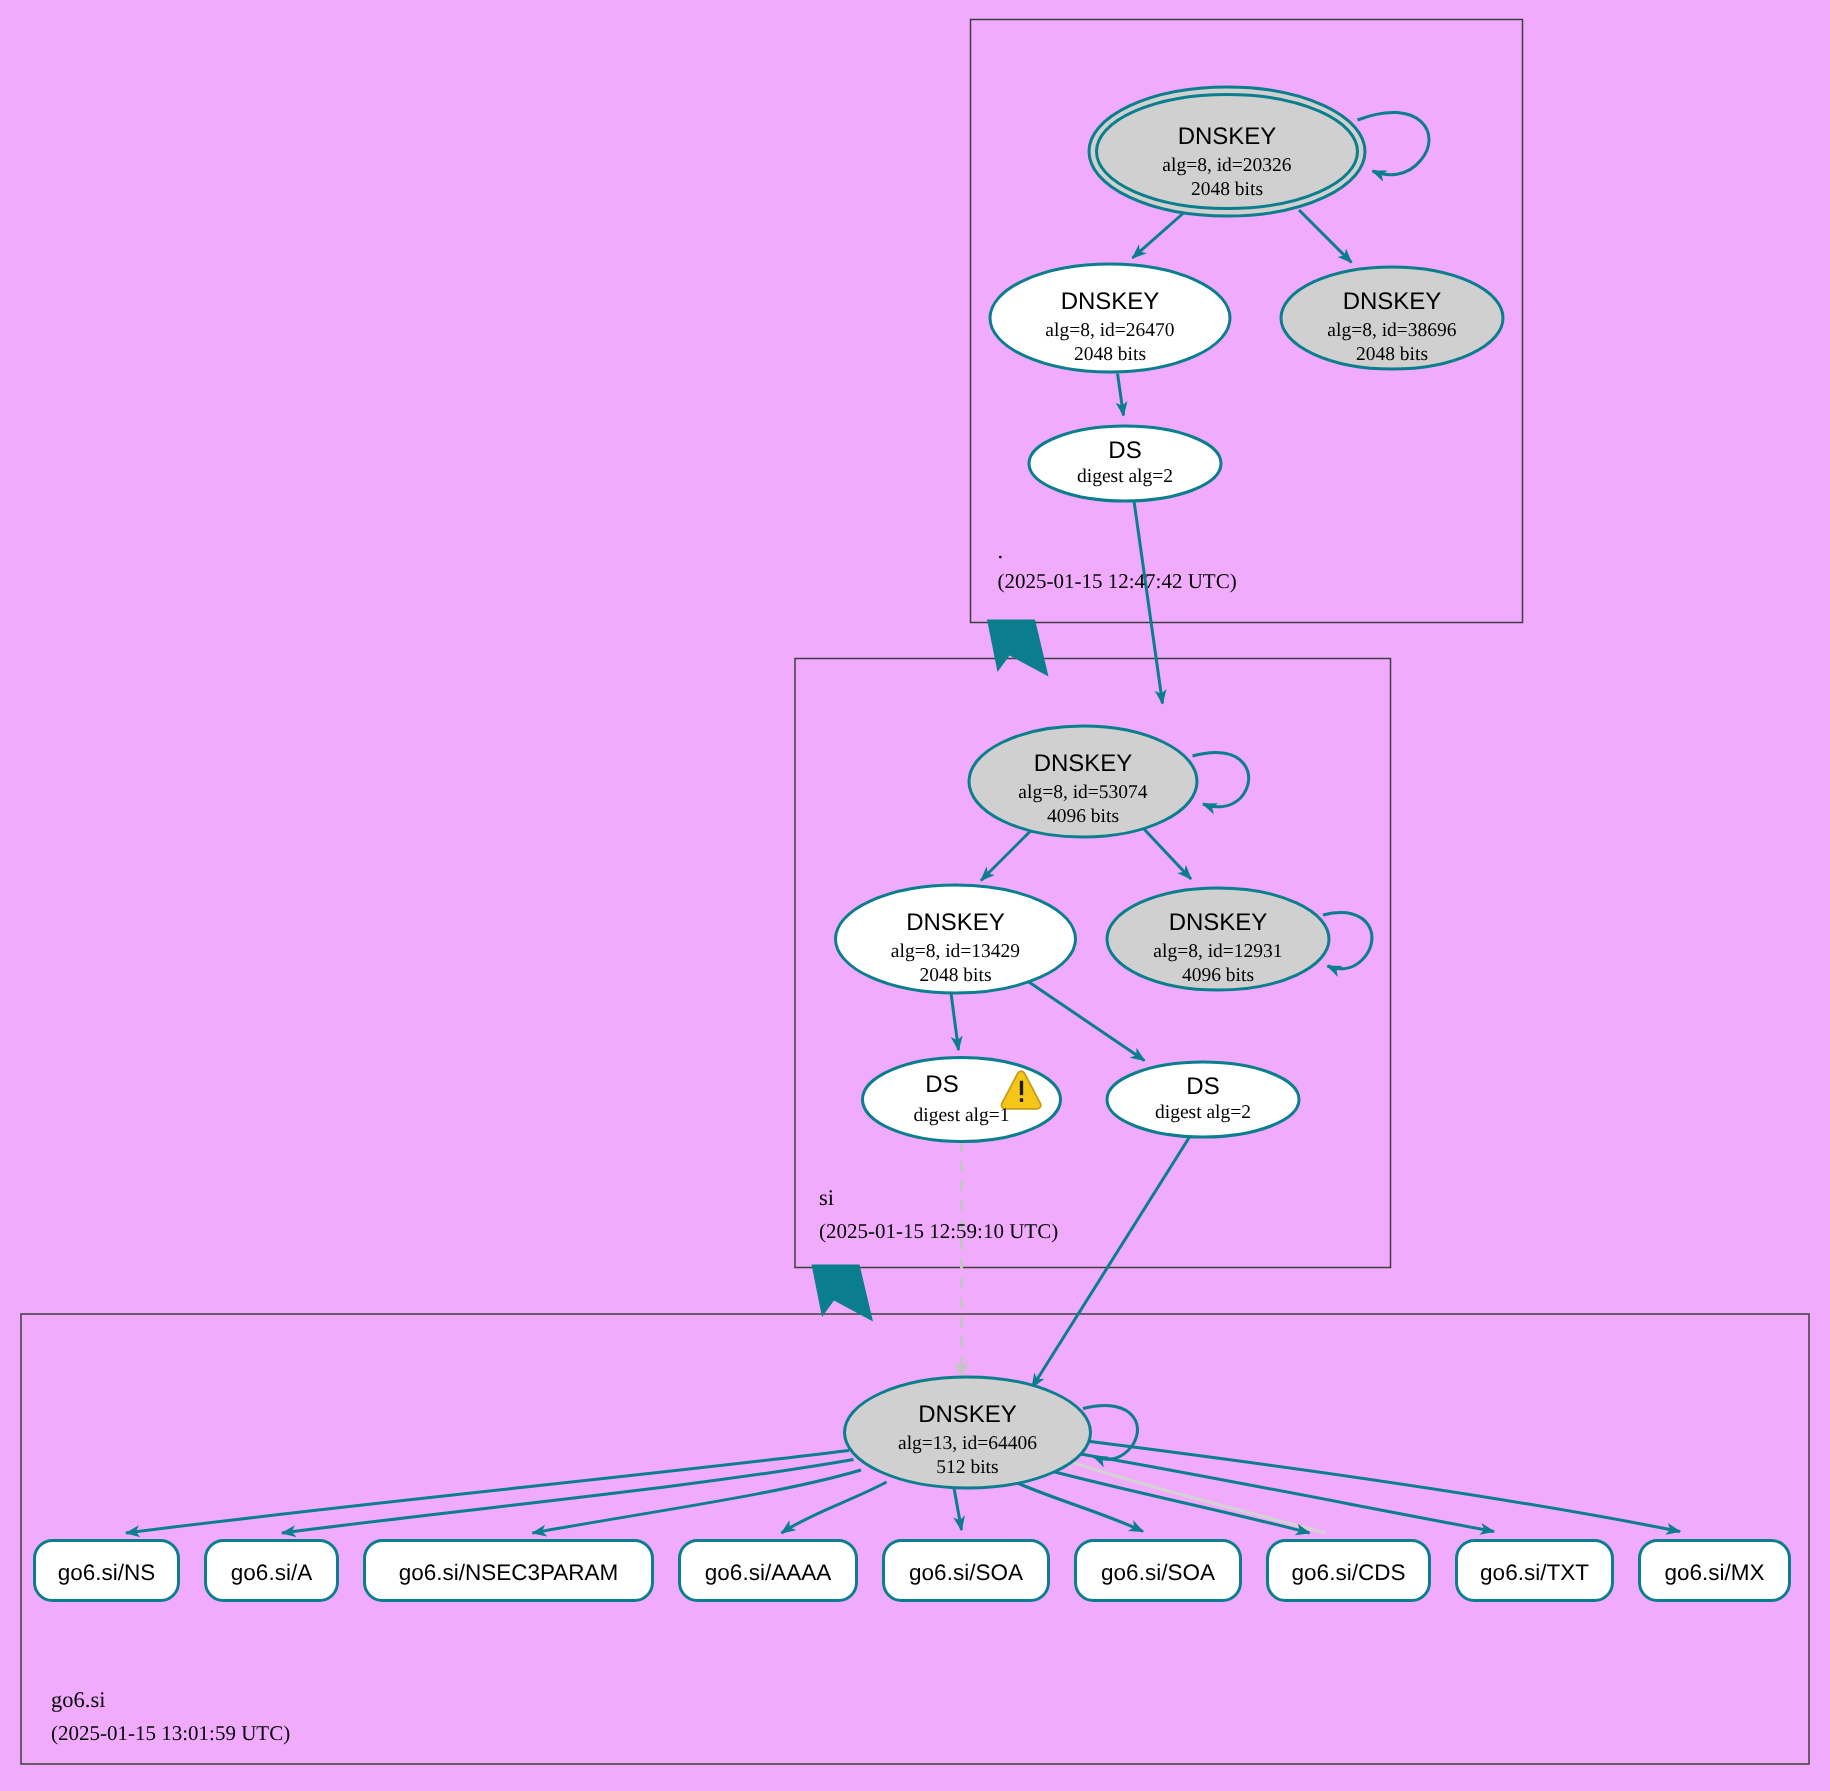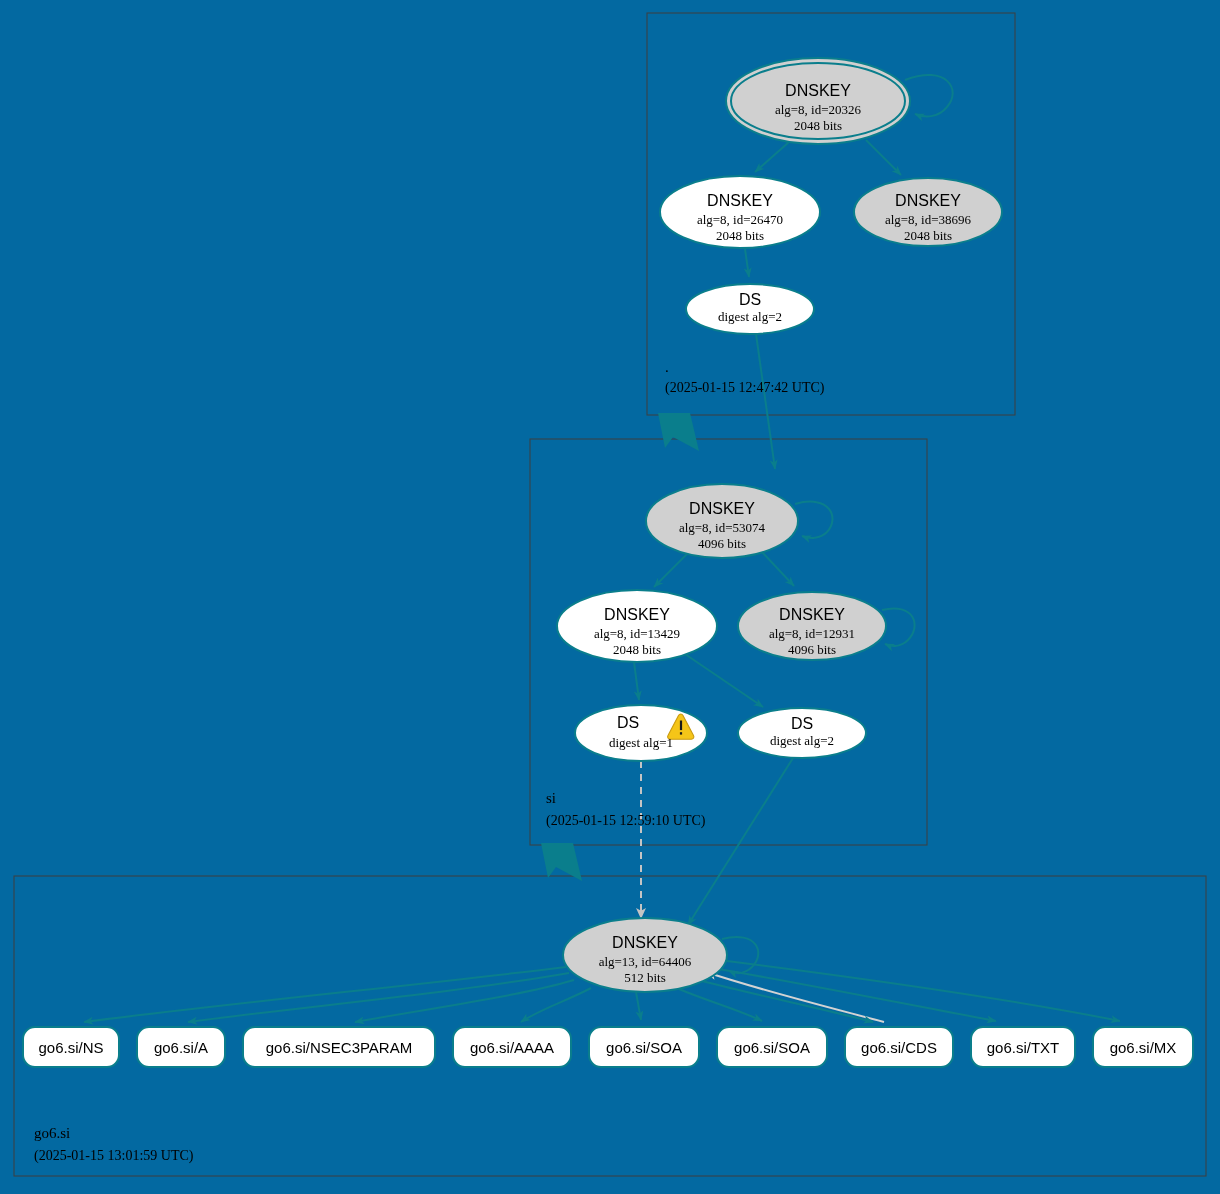--- a/index.html
+++ b/index.html
@@ -7,21 +7,21 @@
     padding: 0;
     background: #ffffff;
   }
   body {
     font-family: "Liberation Serif", serif;
   }
   #canvas {
     position: relative;
     width: 1220px;
     height: 1194px;
-    background: #0369a1;
+    background: #f0abfc;
     overflow: hidden;
   }
   svg#graph {
     position: absolute;
     top: 0;
     left: 0;
     width: 1220px;
     height: 1194px;
   }
   .zone-box {

